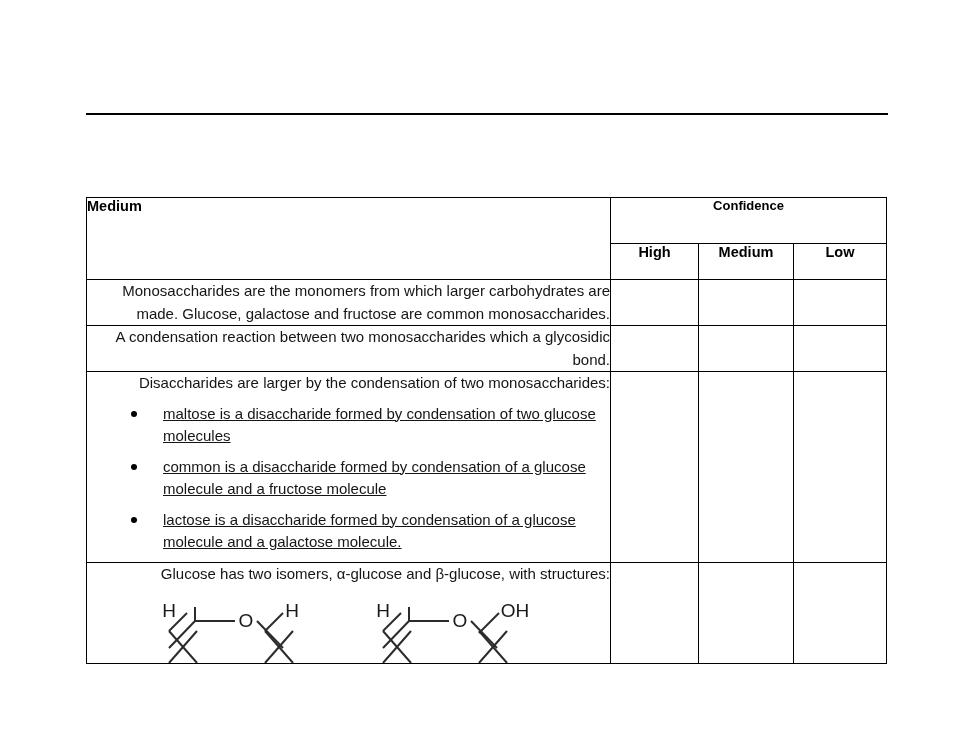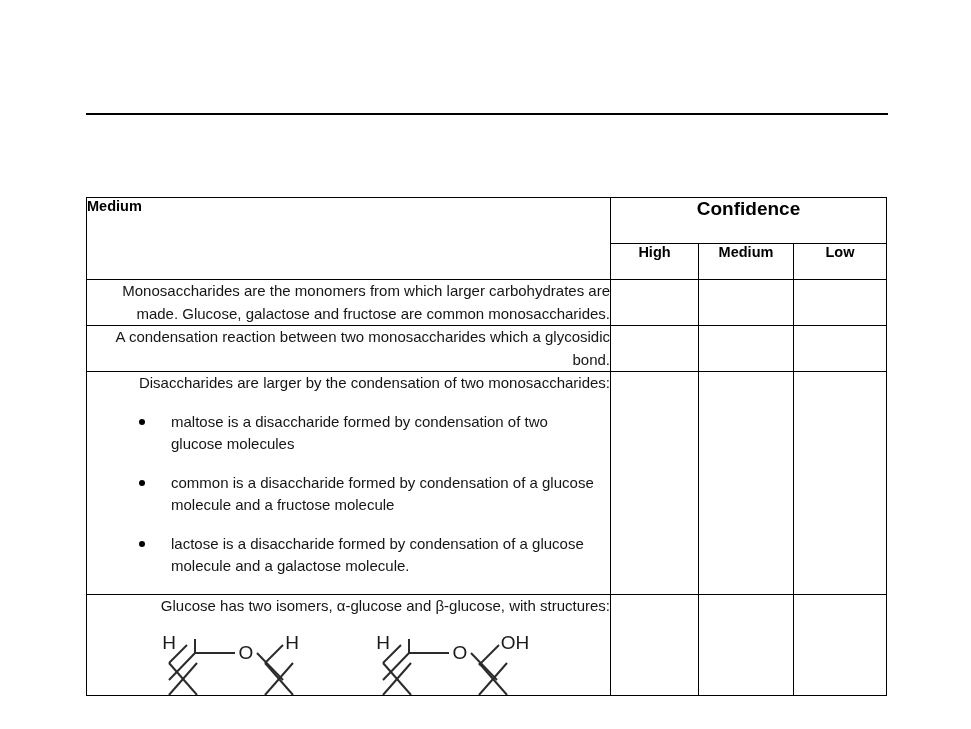--- a/index.html
+++ b/index.html
@@ -112,21 +112,21 @@
   .th-content {
     font-size: 14.5px;
     font-weight: bold;
     padding: 10px 9px;
     vertical-align: middle;
     text-align: left;
     height: 68px;
     box-sizing: border-box;
   }
   .th-confidence {
-    font-size: 19px;
+    font-size: 13px;
     font-weight: bold;
     text-align: center;
     vertical-align: middle;
     height: 46px;
     box-sizing: border-box;
   }
   .th-sub {
     font-size: 14.5px;
     font-weight: bold;
     text-align: center;
@@ -148,21 +148,22 @@
   }
 
   .bullets {
     list-style: none;
     margin: 0;
     padding: 0;
   }
   .bullets li {
     position: relative;
     padding-left: 68px;
-    margin: 16px;
+    margin: 8px;
+    text-decoration: underline;
   }
   .bullets li .dot {
     position: absolute;
     left: 36px;
     top: 8.5px;
     width: 6px;
     height: 6px;
     border-radius: 50%;
     background: #000000;
   }

